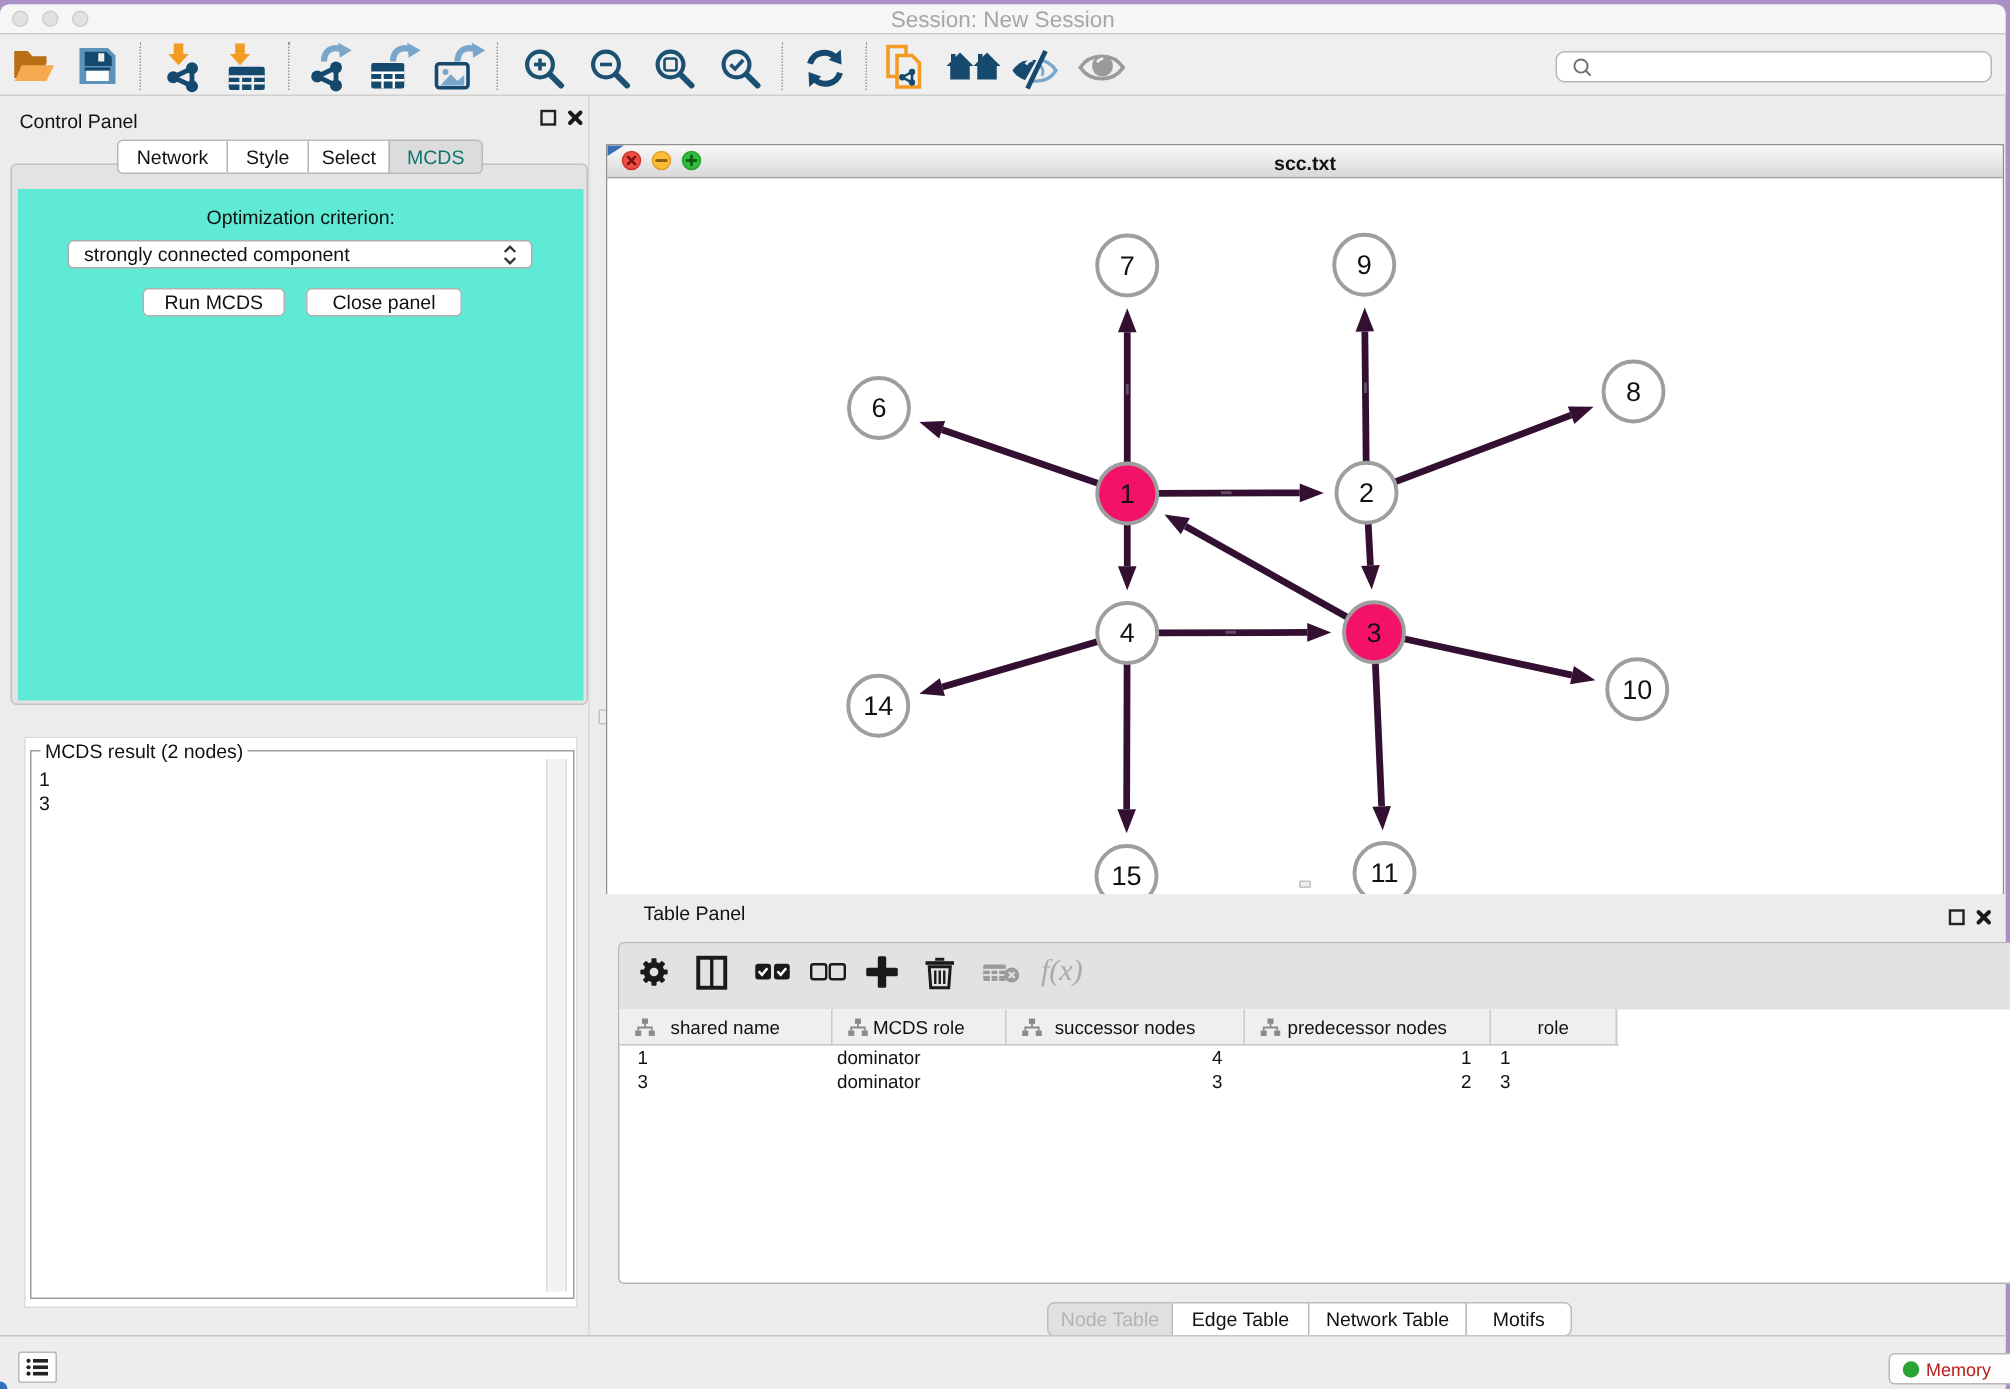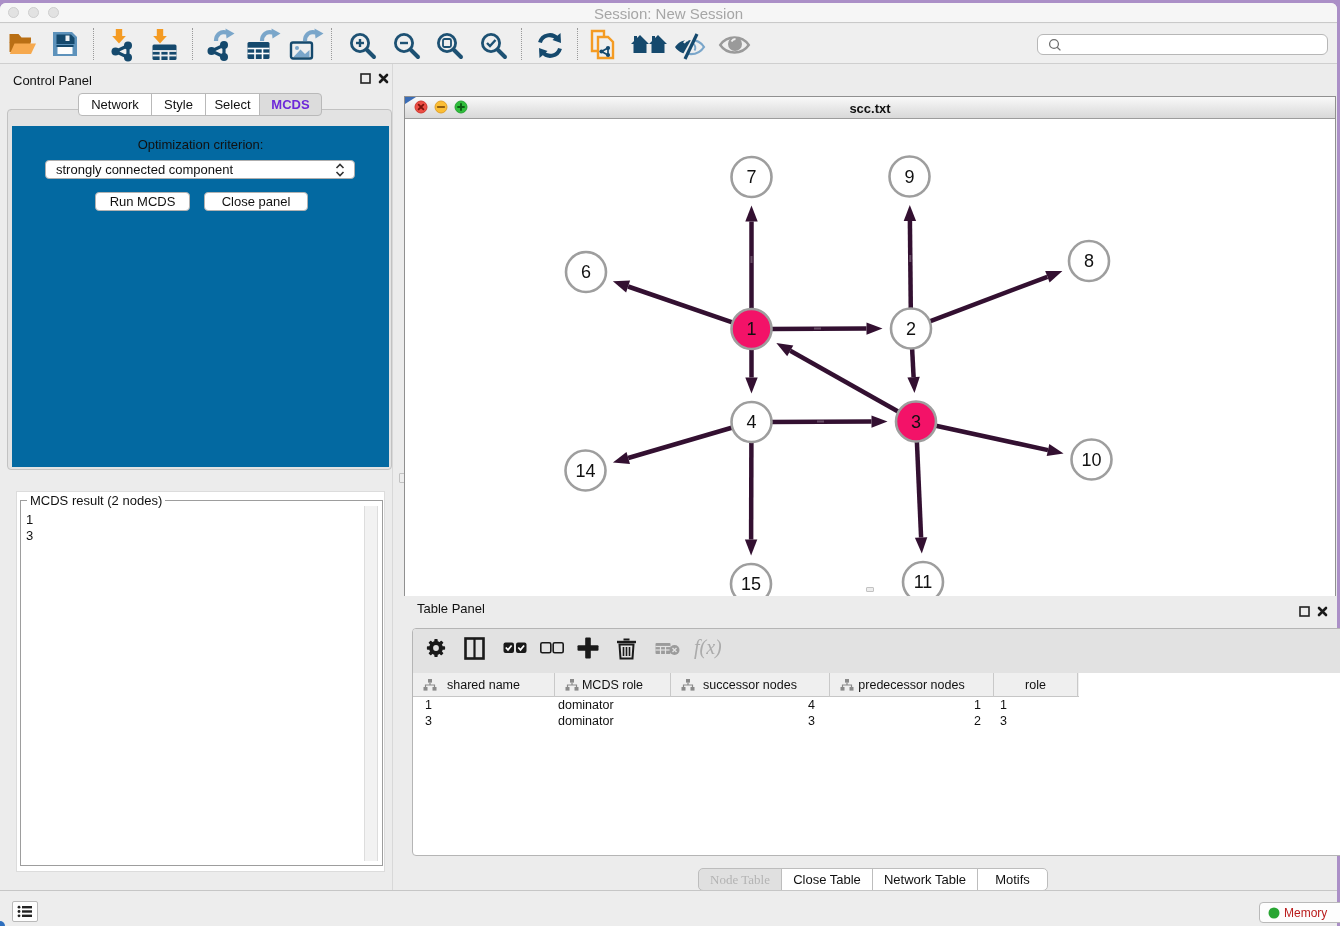--- a/index.html
+++ b/index.html
@@ -16,21 +16,21 @@
 .ticon { position:absolute; top:0; }
 #searchbox { position:absolute; left:1037px; top:10px; width:291px; height:21px; background:#fff; border:1px solid #b7b7b7; border-radius:6px; }
 
 .ptitle { position:absolute; font-size:13px; color:#111; }
 
 #cpanel { position:absolute; left:0; top:61px; width:393px; height:829px; background:#ececec; border-right:1px solid #d8d8d8; }
 .paneicon { position:absolute; }
 
 .tab { position:absolute; top:29px; z-index:3; height:23px; background:#fff; border:1px solid #b9b9b9; font-size:13px; color:#111; text-align:center; line-height:21px; }
 #tabbox { position:absolute; left:7px; top:45px; width:385px; height:361px; background:#e3e3e3; border:1px solid #c2c2c2; border-radius:4px; }
-#tabinner { position:absolute; left:4px; top:16px; width:377px; height:341px; background:#0369a1; }
+#tabinner { position:absolute; left:4px; top:16px; width:377px; height:341px; background:#5eead4; }
 #optlabel { position:absolute; left:0; top:11px; width:100%; text-align:center; font-size:13px; color:#111; }
 #combo { position:absolute; left:33px; top:34px; width:310px; height:19px; background:#fff; border:1px solid #aeaeae; border-radius:4px; font-size:13px; color:#111; line-height:17px; padding-left:10px; }
 .btn { position:absolute; top:66px; height:19px; background:#fff; border:1px solid #b2b2b2; border-radius:4px; font-size:13px; color:#111; text-align:center; line-height:17px; }
 
 #resultpanel { position:absolute; left:16px; top:427px; width:369px; height:381px; background:#fff; border:1px solid #dcdcdc; }
 #groupbox { position:absolute; left:3px; top:8px; width:363px; height:366px; border:1px solid #9d9d9d;text-align:center; }
 #grouplabel { position:absolute; left:6px; top:-8px; background:#fff; padding:0 3px; font-size:13px; color:#111; }
 #resulttext { position:absolute; left:5px; top:11px; font-size:13px; color:#111; line-height:15.5px; }
 #resultscroll { position:absolute; left:343px; top:5px; width:14px; height:355px; background:#f2f2f2; border-left:1px solid #ddd; border-right:1px solid #ddd; }
 
@@ -221,21 +221,21 @@
     <div class="ptitle" style="left:13px; top:9px;">Control Panel</div>
     <svg class="paneicon" style="left:360px; top:9px;" width="11" height="11" viewBox="0 0 11 11">
         <rect x="1" y="1" width="9" height="9" fill="none" stroke="#222" stroke-width="1.6"></rect>
       </svg>
     <svg class="paneicon" style="left:378px; top:9px;" width="11" height="11" viewBox="0 0 11 11">
         <path d="M2 2 L9 9 M9 2 L2 9" stroke="#1a1a1a" stroke-width="2.6" stroke-linecap="round"></path>
       </svg>
     <div class="tab" style="left:78px; width:74px; border-radius:4px 0 0 4px;">Network</div>
     <div class="tab" style="left:151px; width:55px;">Style</div>
     <div class="tab" style="left:205px; width:55px;">Select</div>
-    <div class="tab" style="left:259px; width:63px; background:#dcdcdc; color:#6d28d9; border-radius:0 4px 4px 0;font-weight:bold;">MCDS</div>
+    <div class="tab" style="left:259px; width:63px; background:#dcdcdc; color:#0f766e; border-radius:0 4px 4px 0;">MCDS</div>
     <div id="tabbox">
       <div id="tabinner">
         <div id="optlabel">Optimization criterion:</div>
         <div id="combo">strongly connected component
           <svg width="10" height="14" style="right:9px; top:2px; left:auto;" viewBox="0 0 10 14">
               <path d="M1.5 5 L5 1.5 L8.5 5" fill="none" stroke="#333" stroke-width="1.6"></path>
               <path d="M1.5 9 L5 12.5 L8.5 9" fill="none" stroke="#333" stroke-width="1.6"></path>
             </svg>
         </div>
         <div class="btn" style="left:83px; width:95px;">Run MCDS</div>
@@ -330,21 +330,21 @@
         <text x="518.0" y="469.2">11</text>
         <text x="180.5" y="357.7">14</text>
         <text x="346.0" y="471.2">15</text>
         </g>
       </svg>
     </div>
   </div>
   <div id="hgrip"></div>
 
   <div id="tpanel">
-    <div class="ptitle" style="left:13px; top:5px;">Table Panel</div>
+    <div class="ptitle" style="left:25px; top:5px;">Table Panel</div>
     <svg class="paneicon" style="left:895px; top:10px;" width="11" height="11" viewBox="0 0 11 11">
         <rect x="1" y="1" width="9" height="9" fill="none" stroke="#222" stroke-width="1.6"></rect>
       </svg>
     <svg class="paneicon" style="left:913px; top:10px;" width="11" height="11" viewBox="0 0 11 11">
         <path d="M2 2 L9 9 M9 2 L2 9" stroke="#1a1a1a" stroke-width="2.6" stroke-linecap="round"></path>
       </svg>
     <div id="tcontainer">
       <div id="ttoolbar">
         <svg style="left:13px; top:9px;" width="20" height="20" viewBox="0 0 20 20">
           <g fill="#1a1a1a">
@@ -450,22 +450,22 @@
       <div class="cell" style="left:145px; top:68px;">dominator</div>
       <div class="cell" style="left:300px; top:68px; width:102px; text-align:right;">4</div>
       <div class="cell" style="left:460px; top:68px; width:108px; text-align:right;">1</div>
       <div class="cell" style="left:587px; top:68px;">1</div>
       <div class="cell" style="left:12px; top:84px;">3</div>
       <div class="cell" style="left:145px; top:84px;">dominator</div>
       <div class="cell" style="left:300px; top:84px; width:102px; text-align:right;">3</div>
       <div class="cell" style="left:460px; top:84px; width:108px; text-align:right;">2</div>
       <div class="cell" style="left:587px; top:84px;">3</div>
     </div>
-    <div class="btab" style="left:294px; width:84px; border-radius:5px 0 0 5px; background:#e0e0e0; color:#b3b3b3;font-family:Liberation Serif, serif;">Node Table</div>
-    <div class="btab" style="left:377px; width:92px;">Close Table</div>
+    <div class="btab" style="left:294px; width:84px; border-radius:5px 0 0 5px; background:#e0e0e0; color:#b3b3b3;">Node Table</div>
+    <div class="btab" style="left:377px; width:92px;">Edge Table</div>
     <div class="btab" style="left:468px; width:106px;">Network Table</div>
     <div class="btab" style="left:573px; width:71px; border-radius:0 5px 5px 0;">Motifs</div>
   </div>
 
   <div id="statusbar">
     <div id="listbtn">
         <svg width="16" height="13" style="left:4px;top:3px;" viewBox="0 0 16 13">
           <circle cx="2" cy="2.2" r="1.4" fill="#222"></circle>
           <circle cx="2" cy="6.5" r="1.4" fill="#222"></circle>
           <circle cx="2" cy="10.8" r="1.4" fill="#222"></circle>

